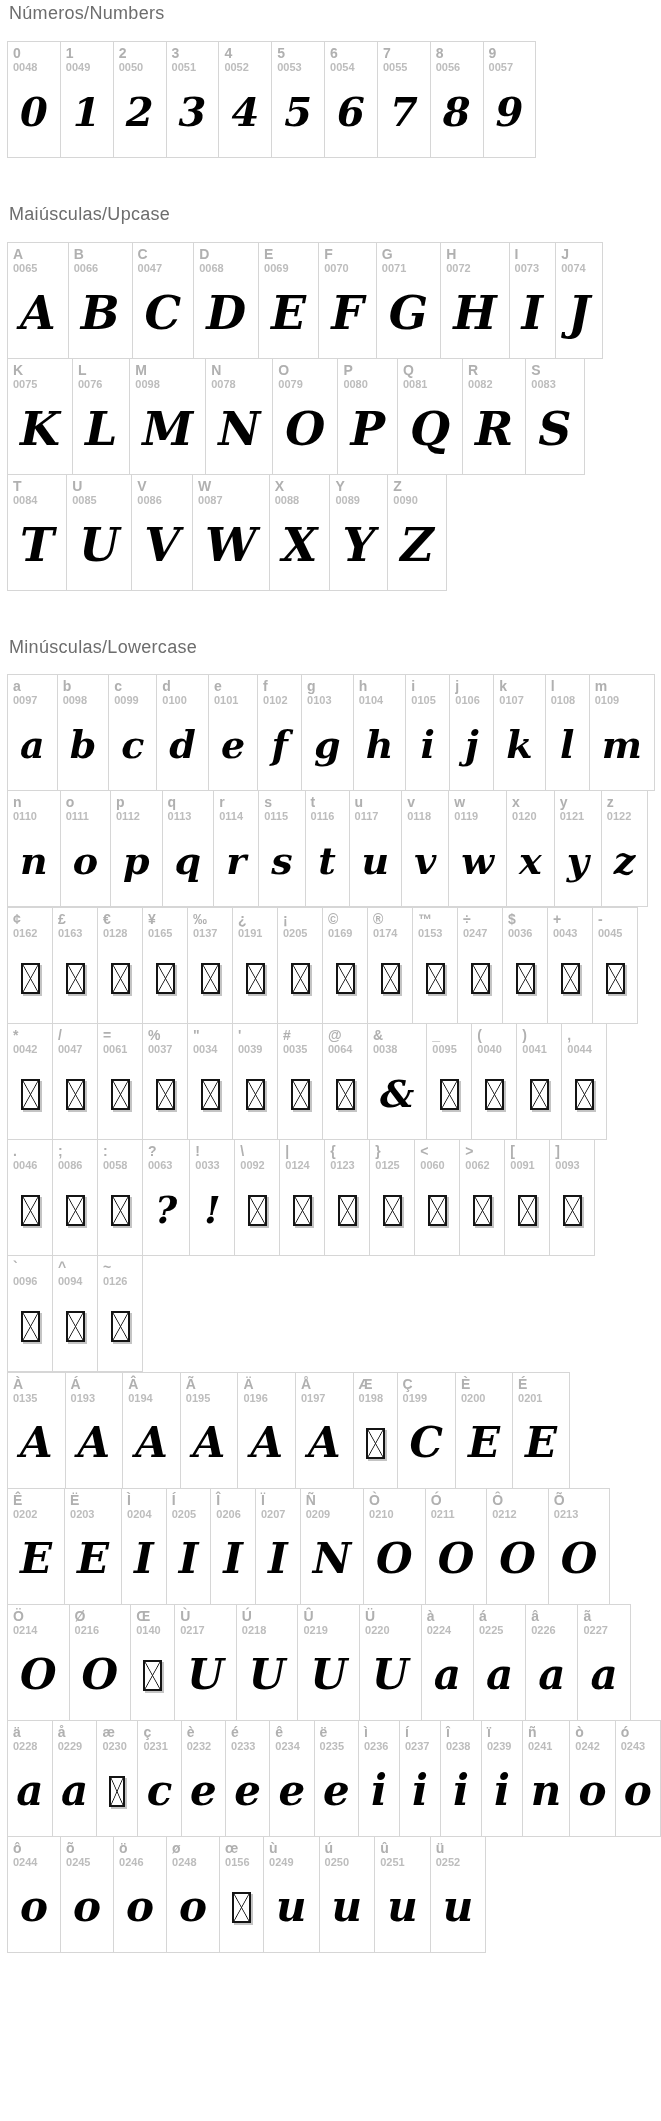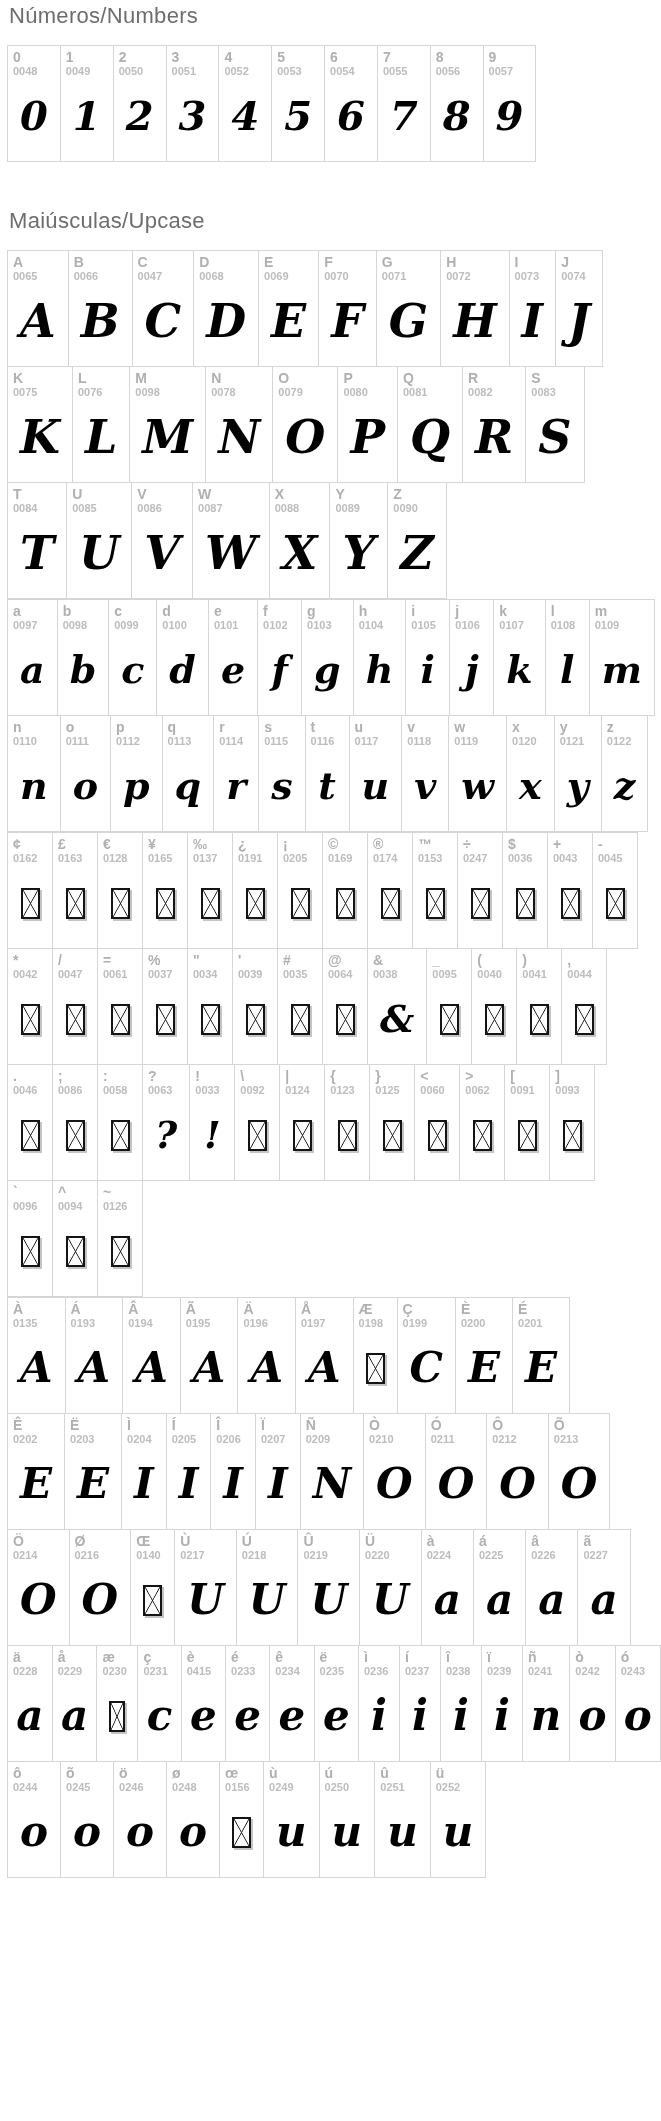--- a/index.html
+++ b/index.html
@@ -11,21 +11,21 @@
     font-family: "Liberation Sans", sans-serif;
   }
   #glyph-map {
     padding: 2px 0 10px 7px;
     box-sizing: border-box;
     width: 661px;
   }
   .glyph-section { margin: 0; }
   .section-title {
     color: #6d6d6d;
-    font-size: 22px;
+    font-size: 18px;
     font-weight: 400;
     letter-spacing: .3px;
     margin: 47px 0 17px 2px;
     line-height: 1.1;
   }
   .glyph-section:first-child .section-title { margin-top: 2px; }
   .glyph-row { display: flex; align-items: stretch; }
   .glyph-row + .glyph-row { margin-top: -1px; }
   .glyph-cell {
     box-sizing: border-box;
@@ -386,20 +386,21 @@
       <span class="cell-char">Z</span>
       <span class="cell-code">0090</span>
     </div>
     <div class="glyph">Z</div>
   </div>
 </div>
       </div>
   </section>
 
   <section class="glyph-section">
+    <h2 class="section-title">Minúsculas/Lowercase</h2>
     <div class="rows">
         <div class="glyph-row">
   <div class="glyph-cell sec-lowercase">
     <div class="cell-head">
       <span class="cell-char">a</span>
       <span class="cell-code">0097</span>
     </div>
     <div class="glyph">a</div>
   </div>
 
@@ -1336,21 +1337,21 @@
     <div class="cell-head">
       <span class="cell-char">ç</span>
       <span class="cell-code">0231</span>
     </div>
     <div class="glyph">c</div>
   </div>
 
   <div class="glyph-cell sec-accents">
     <div class="cell-head">
       <span class="cell-char">è</span>
-      <span class="cell-code">0415</span>
+      <span class="cell-code">0232</span>
     </div>
     <div class="glyph">e</div>
   </div>
 
   <div class="glyph-cell sec-accents">
     <div class="cell-head">
       <span class="cell-char">é</span>
       <span class="cell-code">0233</span>
     </div>
     <div class="glyph">e</div>

